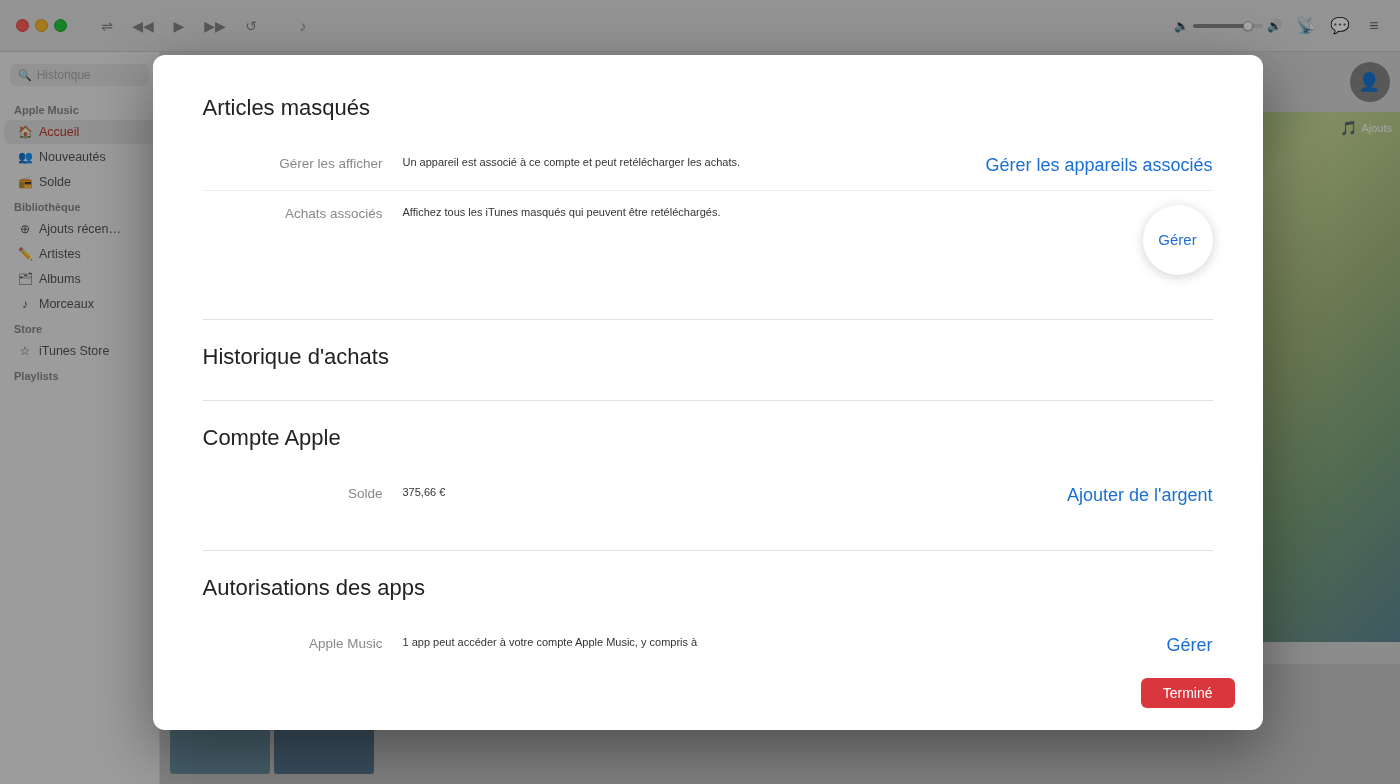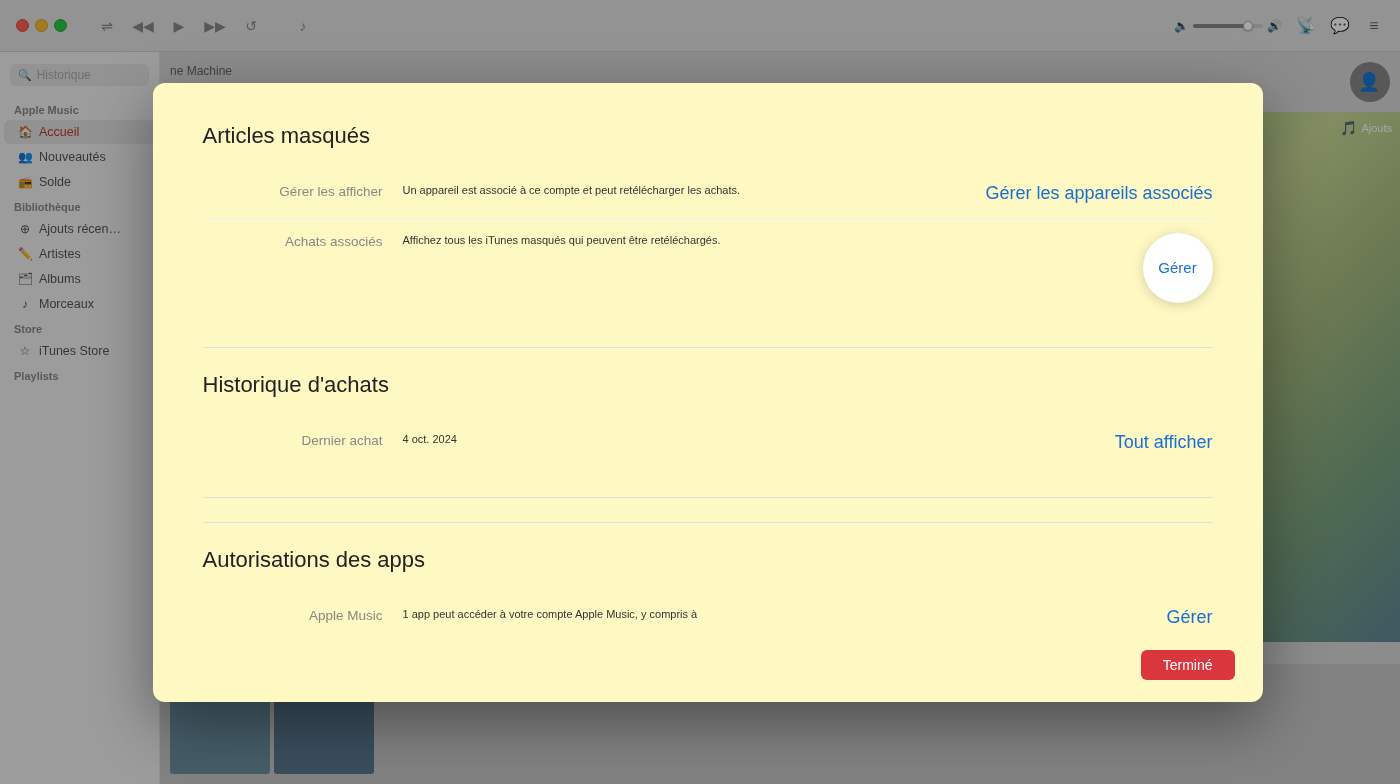--- a/index.html
+++ b/index.html
@@ -221,21 +221,21 @@
       position: absolute;
       inset: 0;
       background: rgba(0,0,0,0.35);
       display: flex;
       align-items: center;
       justify-content: center;
       z-index: 100;
     }
 
     .modal {
-      background: #fef9c3;
+      background: #ffffff;
       border-radius: 12px;
       width: 1110px;
       max-height: 720px;
       overflow-y: auto;
       padding: 40px 50px 30px;
       position: relative;
       box-shadow: 0 20px 60px rgba(0,0,0,0.4);
       margin-left: 15px;
     }
 
@@ -450,29 +450,33 @@
           <span class="gerer-circle-label">Gérer</span>
         </div>
       </div>
     </div>
 
     <hr class="section-divider">
 
     <div class="section">
       <div class="section-title">Historique d'achats</div>
 
+    </div>
+
+    <hr class="section-divider">
+
+    <div class="section">
+      <div class="section-title">Compte Apple</div>
+
       <div class="info-row">
-        <div class="row-label">Dernier achat</div>
-        <div class="row-value">4 oct. 2024</div>
-        <a class="row-action" href="#">Tout afficher</a>
-      </div>
-    </div>
-
-    <hr class="section-divider">
-
+        <div class="row-label">Solde</div>
+        <div class="row-value">375,66 €</div>
+        <a class="row-action" href="#">Ajouter de l'argent</a>
+      </div>
+    </div>
 
     <hr class="section-divider">
 
     <div class="section">
       <div class="section-title">Autorisations des apps</div>
 
       <div class="info-row">
         <div class="row-label">Apple Music</div>
         <div class="row-value">1 app peut accéder à votre compte Apple Music, y compris à</div>
         <a class="row-action" href="#">Gérer</a>

